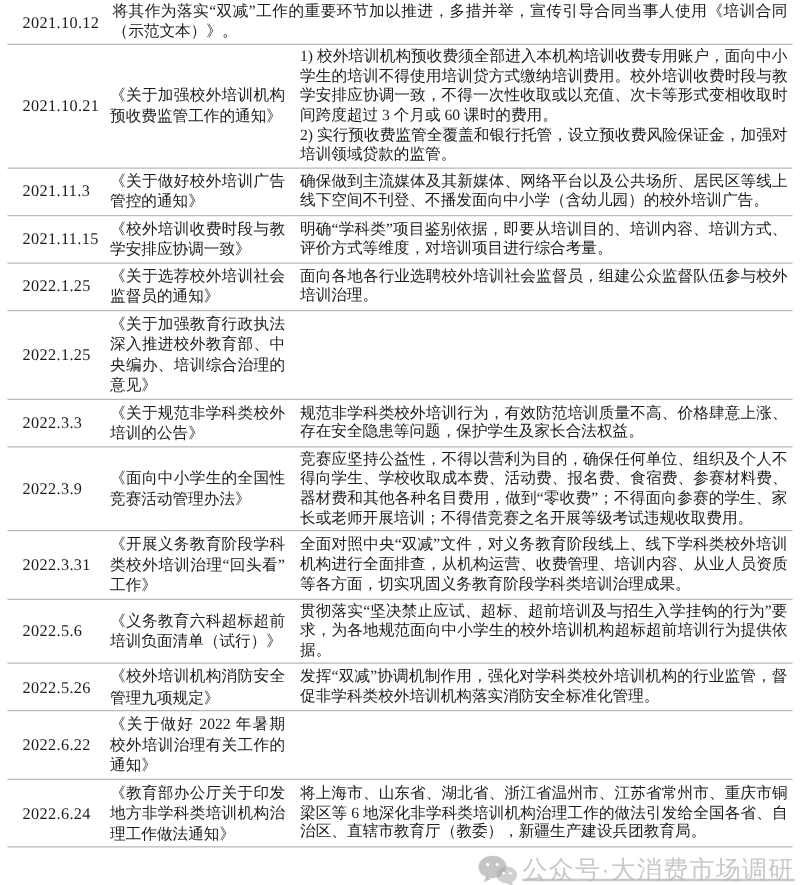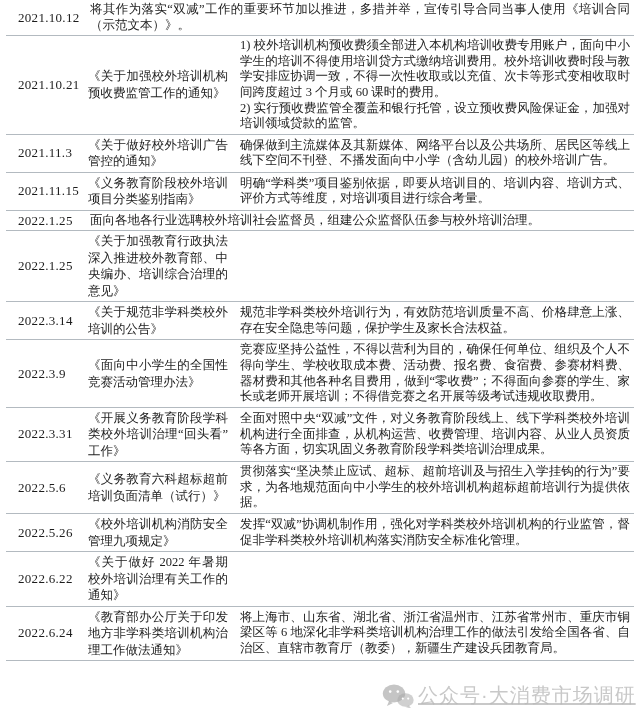--- a/index.html
+++ b/index.html
@@ -54,36 +54,37 @@
   </div>
 
   <div class="row">
     <div class="c-date">2021.11.3</div>
     <div class="c-title">《关于做好校外培训广告管控的通知》</div>
     <div class="c-content">确保做到主流媒体及其新媒体、网络平台以及公共场所、居民区等线上线下空间不刊登、不播发面向中小学（含幼儿园）的校外培训广告。</div>
   </div>
 
   <div class="row">
     <div class="c-date">2021.11.15</div>
-    <div class="c-title">《义务教育阶段校外培训项目分类鉴别指南》</div>
+    <div class="c-title">《校外培训收费时段与教学安排应协调一致》</div>
     <div class="c-content">明确“学科类”项目鉴别依据，即要从培训目的、培训内容、培训方式、评价方式等维度，对培训项目进行综合考量。</div>
   </div>
 
   <div class="row">
     <div class="c-date">2022.1.25</div>
+    <div class="c-title">《关于选荐校外培训社会监督员的通知》</div>
     <div class="c-content">面向各地各行业选聘校外培训社会监督员，组建公众监督队伍参与校外培训治理。</div>
   </div>
 
   <div class="row">
     <div class="c-date">2022.1.25</div>
     <div class="c-title">《关于加强教育行政执法深入推进校外教育部、中央编办、培训综合治理的意见》</div>
   </div>
 
   <div class="row">
-    <div class="c-date">2022.3.14</div>
+    <div class="c-date">2022.3.3</div>
     <div class="c-title">《关于规范非学科类校外培训的公告》</div>
     <div class="c-content">规范非学科类校外培训行为，有效防范培训质量不高、价格肆意上涨、存在安全隐患等问题，保护学生及家长合法权益。</div>
   </div>
 
   <div class="row">
     <div class="c-date">2022.3.9</div>
     <div class="c-title">《面向中小学生的全国性竞赛活动管理办法》</div>
     <div class="c-content">竞赛应坚持公益性，不得以营利为目的，确保任何单位、组织及个人不得向学生、学校收取成本费、活动费、报名费、食宿费、参赛材料费、器材费和其他各种名目费用，做到“零收费”；不得面向参赛的学生、家长或老师开展培训；不得借竞赛之名开展等级考试违规收取费用。</div>
   </div>
 

